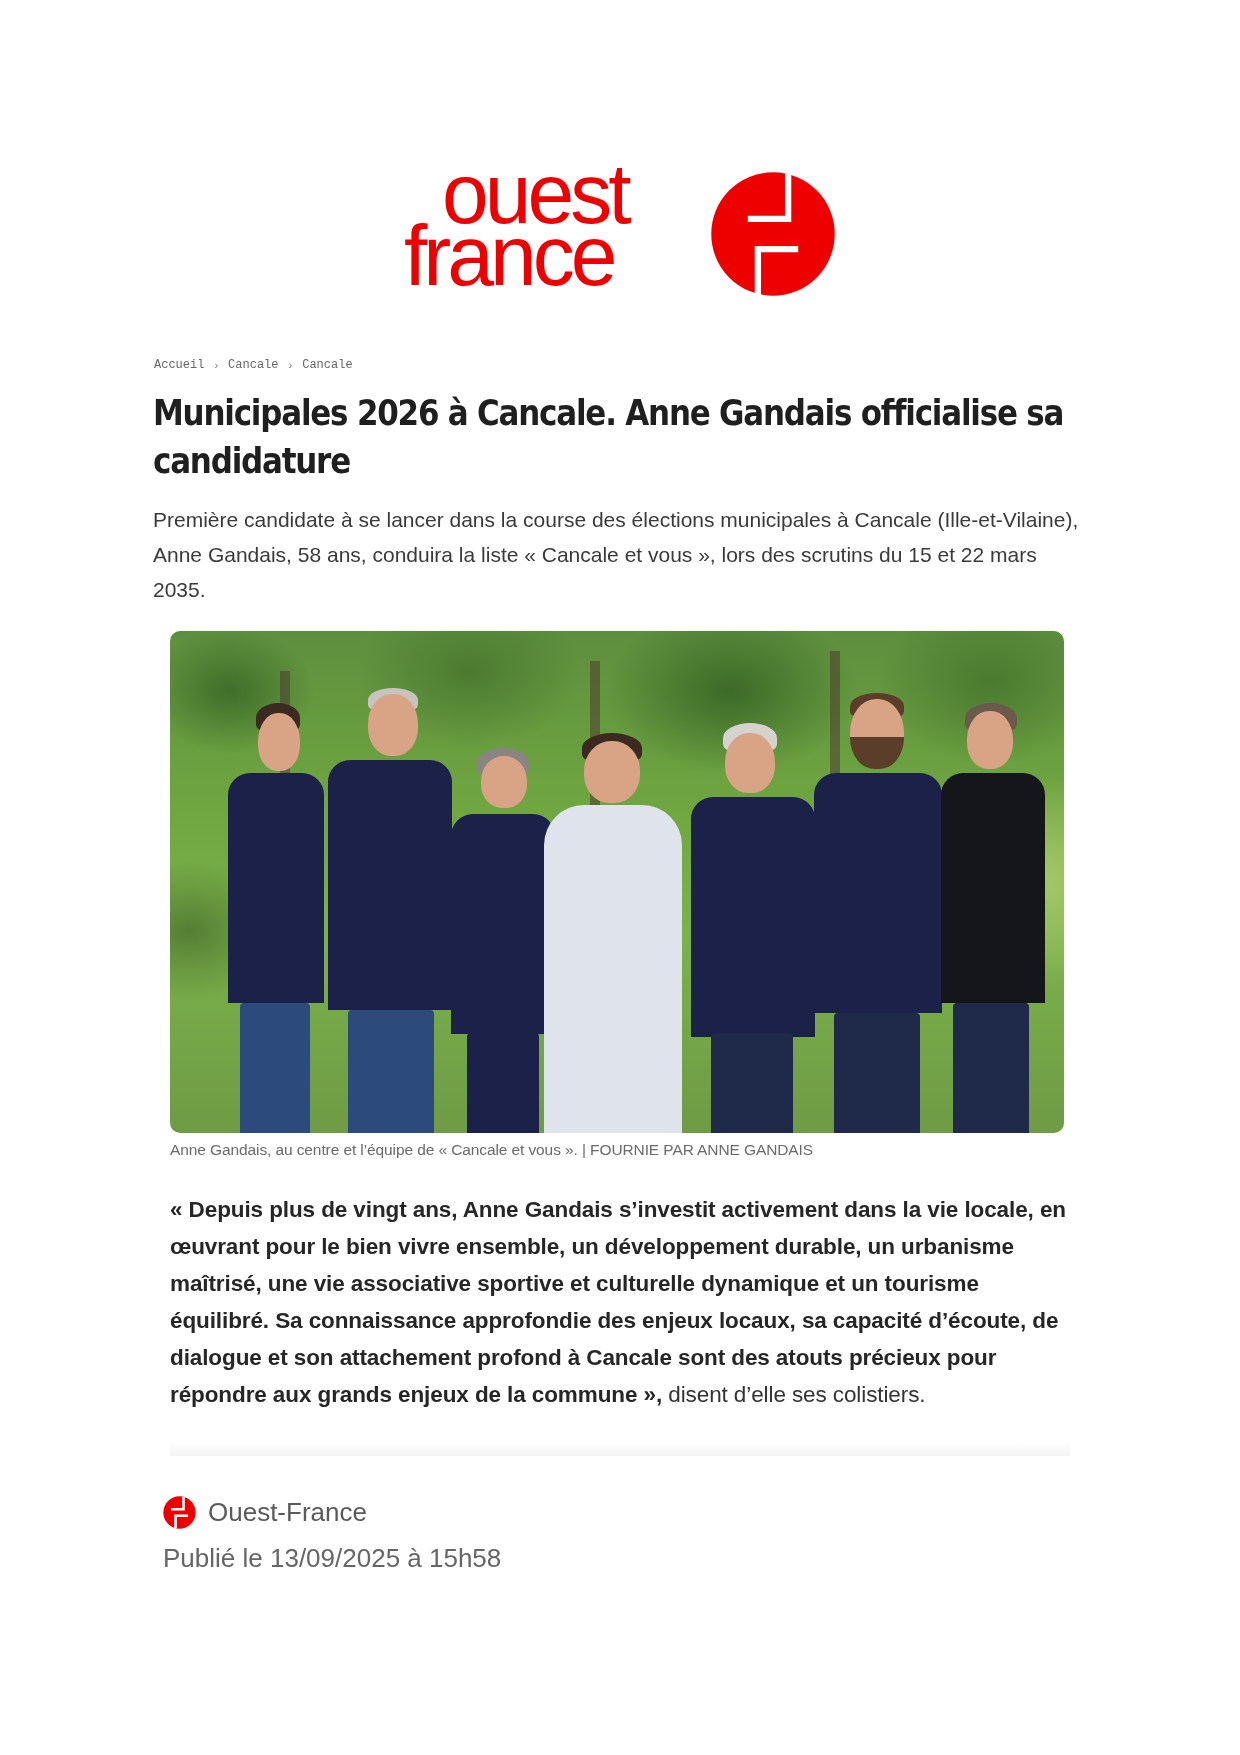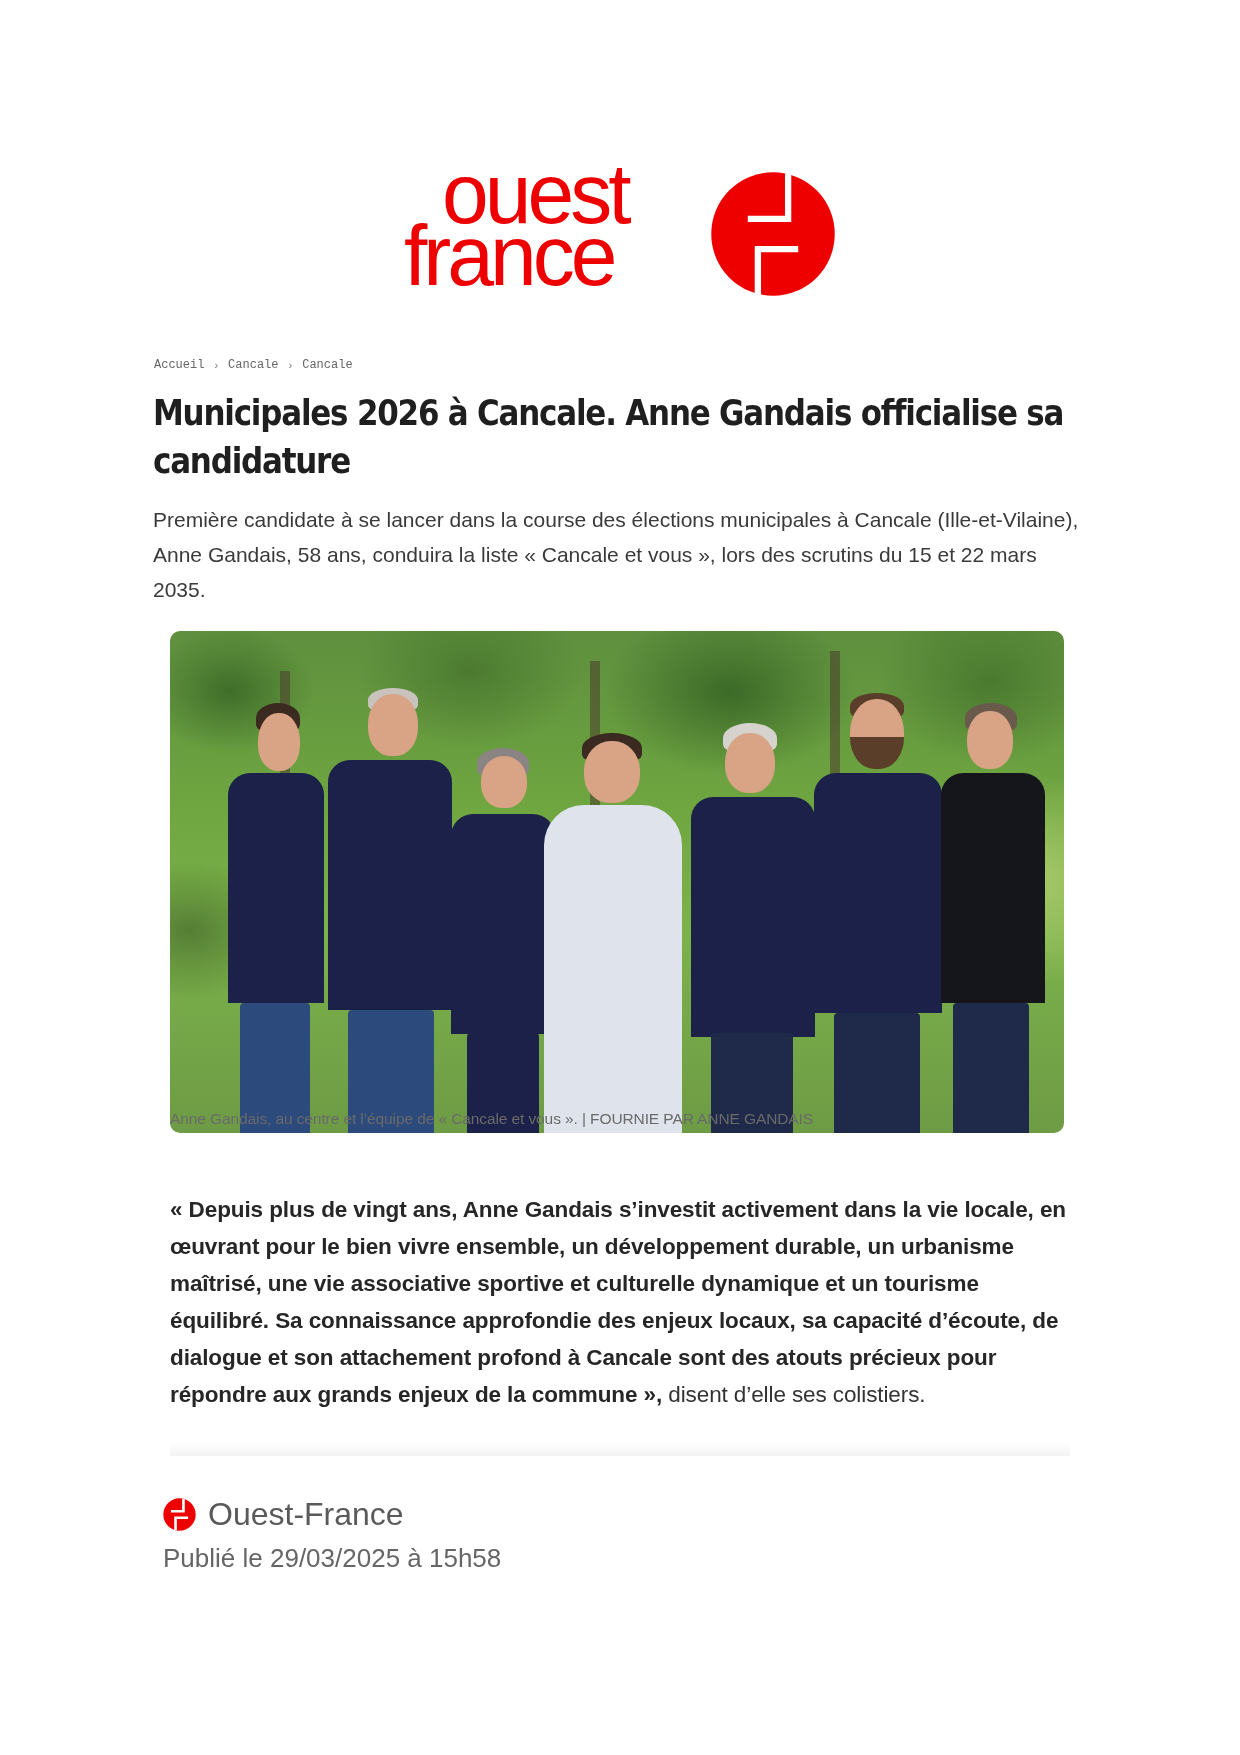--- a/index.html
+++ b/index.html
@@ -138,21 +138,21 @@
     }
     .person .legs {
       position: absolute;
       bottom: 0;
       background: #2c4a7c;
       border-radius: 4px 4px 0 0;
     }
     .caption {
       position: absolute;
       left: 170px;
-      top: 1110px;
+      top: 1141px;
       font-size: 15.5px;
       color: #6a6a6a;
       letter-spacing: -0.1px;
     }
     
     .quote {
       position: absolute;
       left: 170px;
       top: 1191px;
       width: 900px;
@@ -178,21 +178,21 @@
       top: 1496px;
       display: flex;
       align-items: center;
     }
     .source .mini-logo {
       width: 33px;
       height: 33px;
       margin-right: 12px;
     }
     .source .name {
-      font-size: 32px;
+      font-size: 26px;
       color: #5a5a5a;
     }
     .published {
       position: absolute;
       left: 163px;
       top: 1543px;
       font-size: 26px;
       color: #666;
     }
   </style>
@@ -282,13 +282,13 @@
 <div class="quote-fade"></div>
 
 <div class="source">
   <svg class="mini-logo" viewBox="0 0 100 100">
     <circle cx="50" cy="50" r="49" fill="#ee0000"></circle>
     <polyline points="24,40 62,40 62,2" fill="none" stroke="#ffffff" stroke-width="8"></polyline>
     <polyline points="76,60 38,60 38,98" fill="none" stroke="#ffffff" stroke-width="8"></polyline>
   </svg>
   <span class="name">Ouest-France</span>
 </div>
-<div class="published">Publié le 29/03/2025 à 15h58</div>
+<div class="published">Publié le 13/09/2025 à 15h58</div>
 
 </body></html>

